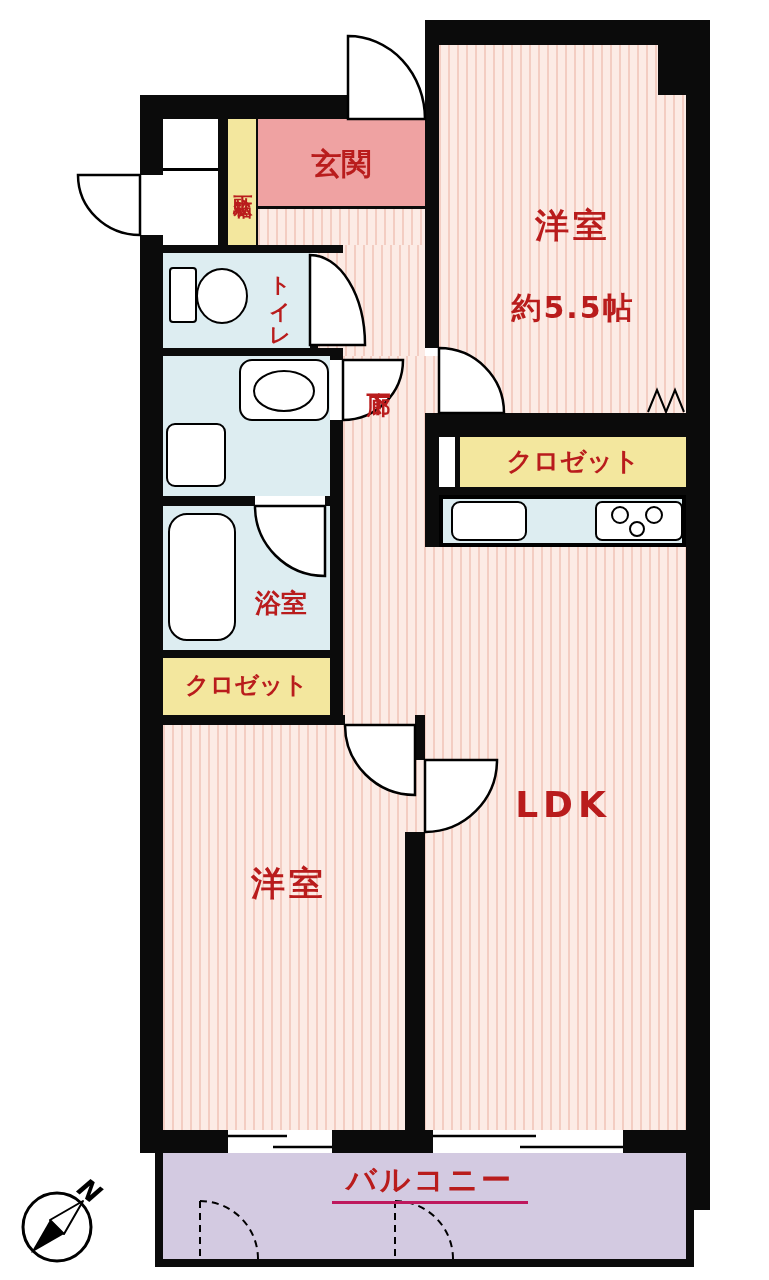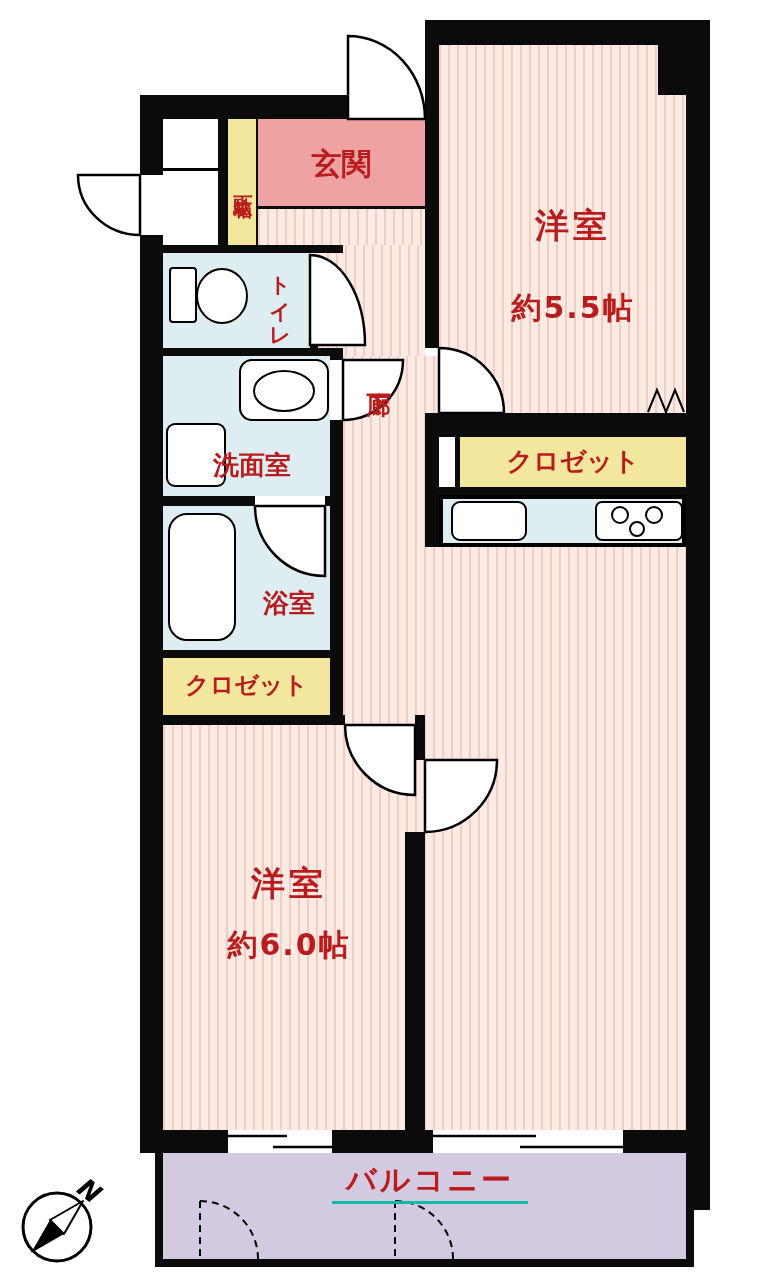--- a/index.html
+++ b/index.html
@@ -11,21 +11,21 @@
   .pink{background:#efa2a2;}
   .yellow{background:#f3e79e;}
   .blue{background:#ddedf1;}
   .purple{background:#d3cae1;}
   .whitebox{background:#ffffff;}
   .kitchen{background:#ddedf1;border:4px solid #000;box-sizing:border-box;}
   .label{position:absolute;display:flex;align-items:center;justify-content:center;
          font-weight:bold;color:#b91c1c;text-align:center;line-height:1.05;}
   .vert{writing-mode:vertical-rl;text-orientation:upright;letter-spacing:2px;}
   .overlay{position:absolute;left:0;top:0;pointer-events:none;}
-  .balcony-underline{border-bottom:3px solid #14b8a6;padding:0 14px 5px 14px;}
+  .balcony-underline{border-bottom:3px solid #be185d;padding:0 14px 5px 14px;}
 </style>
 </head>
 <body>
 
 <div id="plan">
 
   <div class="abs purple" style="left:163px;top:1153px;width:523px;height:106px;"></div>
   <div class="abs striped" style="left:343px;top:356px;width:343px;height:774px;"></div>
   <div class="abs striped" style="left:439px;top:45px;width:247px;height:368px;"></div>
   <div class="abs striped" style="left:163px;top:725px;width:242px;height:405px;"></div>
@@ -120,29 +120,28 @@
       <polygon points="31,1253 50,1220 64,1234" fill="#000000"></polygon>
       <polygon points="83,1201 50,1220 64,1234" fill="#ffffff" stroke="#000000" stroke-width="2" stroke-linejoin="round"></polygon>
       <text x="84" y="1198" font-size="26" font-weight="bold" font-style="italic" fill="#000000" text-anchor="middle" transform="rotate(38 84 1198)">N</text>
     </g>
   </svg>
 
   <div class="label" style="left:258px;top:119px;width:167px;height:89px;font-size:30px;">玄関</div>
   <div class="label vert" style="left:225px;top:128px;width:36px;height:112px;font-size:19px;">下駄箱</div>
   <div class="label vert" style="left:258px;top:256px;width:44px;height:88px;font-size:21px;">トイレ</div>
   <div class="label vert" style="left:356px;top:336px;width:44px;height:78px;font-size:24px;">廊下</div>
-  <div class="label" style="left:180px;top:448px;width:144px;height:36px;font-size:26px;">洗面室</div>
-  <div class="label" style="left:235px;top:586px;width:92px;height:36px;font-size:26px;padding-left:8px;">浴室</div>
+  <div class="label" style="left:235px;top:586px;width:92px;height:36px;font-size:26px;">浴室</div>
   <div class="label" style="left:168px;top:660px;width:157px;height:52px;font-size:24px;">クロゼット</div>
   <div class="label" style="left:460px;top:437px;width:226px;height:50px;font-size:26px;">クロゼット</div>
 
   <div class="label" style="left:460px;top:200px;width:226px;height:52px;font-size:34px;letter-spacing:4px;">洋室</div>
   <div class="label" style="left:460px;top:258px;width:226px;height:46px;font-size:30px;letter-spacing:2px;margin-top:27px;">約5.5帖</div>
 
   <div class="label" style="left:173px;top:856px;width:232px;height:56px;font-size:34px;letter-spacing:4px;">洋室</div>
-  <div class="label" style="left:173px;top:920px;width:232px;height:50px;font-size:30px;letter-spacing:2px;">約6.0帖</div>
 
+  <div class="label" style="left:440px;top:778px;width:246px;height:54px;font-size:36px;letter-spacing:5px;">LDK</div>
 
   <div class="label" style="left:290px;top:1158px;width:280px;height:52px;font-size:30px;letter-spacing:3px;">
     <span class="balcony-underline">バルコニー</span>
   </div>
 
 </div>
 
 </body></html>

